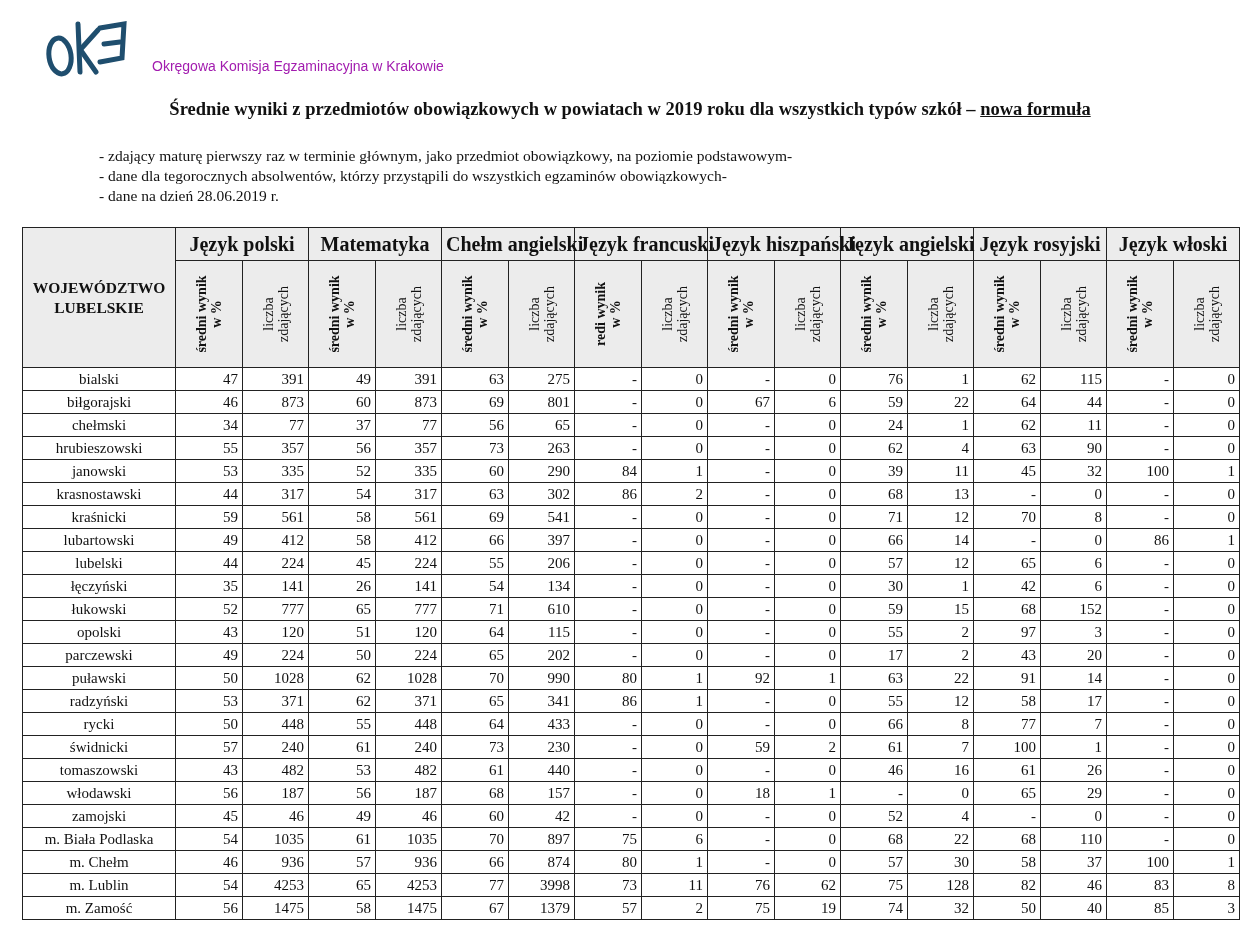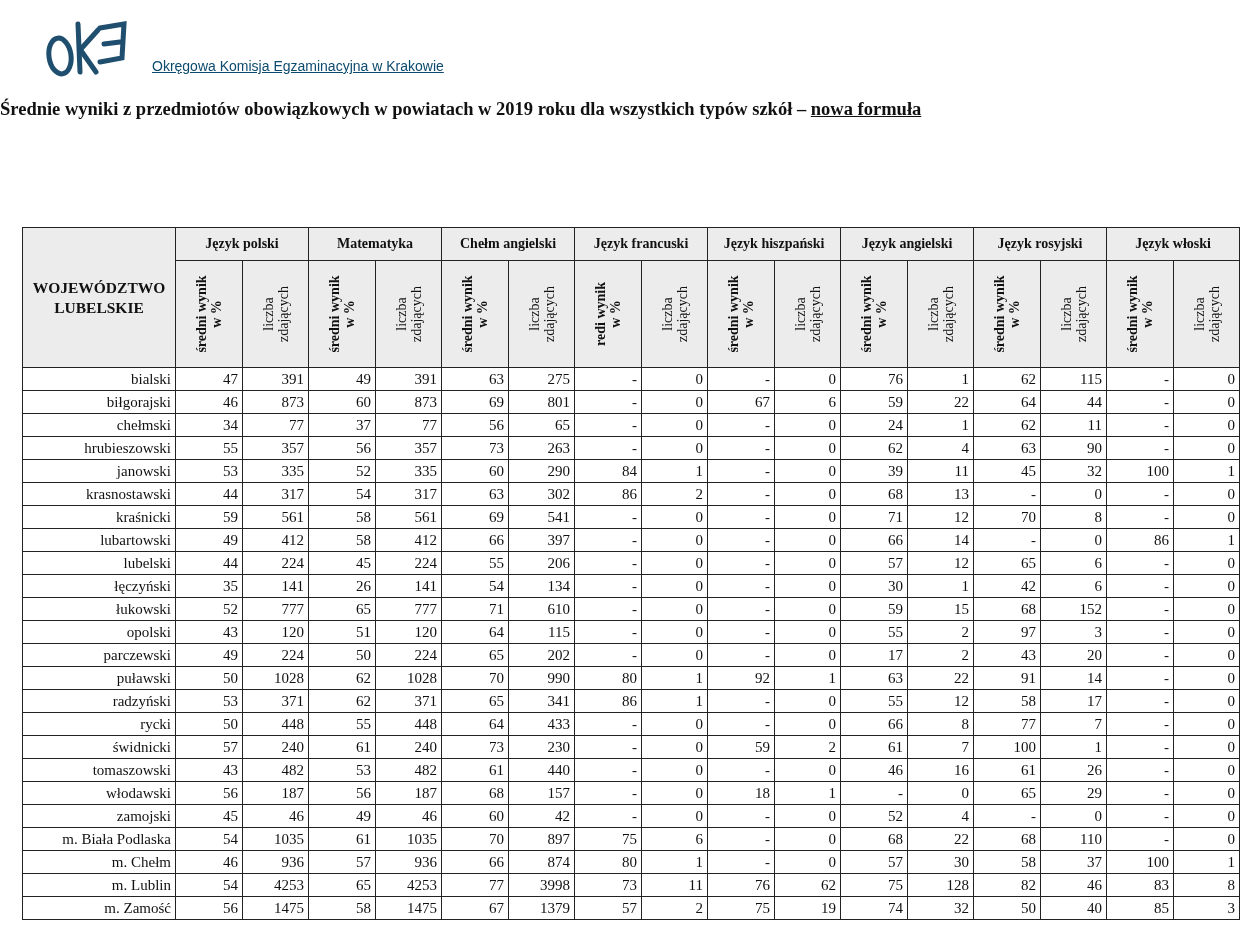--- a/index.html
+++ b/index.html
@@ -1,51 +1,54 @@
 <!DOCTYPE html>
 <html><head>
 <meta charset="utf-8">
 <style>
   html, body { margin:0; padding:0; background:#ffffff; }
   body { width:1260px; height:949px; position:relative; overflow:hidden; font-family:"Liberation Serif", serif; color:#111; }
   .logo { position:absolute; left:42px; top:14px; width:90px; height:66px; }
-  .org { position:absolute; left:152px; top:58px; font-family:"Liberation Sans", sans-serif; font-size:14px; color:#0c4a6e;text-decoration:underline; }
-  .title { position:absolute; left:0; width:1260px; top:99px; font-weight:bold; font-size:18.5px; }
+  .org { position:absolute; left:152px; top:58px; font-family:"Liberation Sans", sans-serif; font-size:14px; color:#a21caf; }
+  .title { position:absolute; left:0; width:1260px; top:99px; text-align:center; font-weight:bold; font-size:18.5px; }
   .title u { text-decoration:underline; }
   .notes { position:absolute; left:99px; top:146px; font-size:15.5px; line-height:20px; }
   .notes div { white-space:nowrap; }
   table.results { position:absolute; left:22px; top:227px; border-collapse:collapse; table-layout:fixed; width:1216px; font-size:15px; }
   table.results td, table.results th { border:1px solid #222; padding:0 4px; }
   th { background:#ececec; font-weight:bold; }
-  th.subject { height:32px; font-size:14px; white-space:nowrap; }
+  th.subject { height:32px; font-size:20px; white-space:nowrap; }
   th.region { font-size:15.5px; line-height:20px; text-align:center;margin-left:15px; }
   th.sub { height:106px; padding:0; position:relative; }
   th.sub .rot { position:absolute; left:50%; top:50%; transform:translate(-50%,-50%) rotate(-90deg); white-space:nowrap; text-align:center; line-height:15px; font-size:14px; }
   th.sub.count .rot { font-weight:normal; }
   td { height:22px; text-align:right; }
-  td.name { text-align:right; }
+  td.name { text-align:center; }
 </style>
 </head>
 <body>
 
 <svg class="logo" viewBox="0 0 90 66">
   <g fill="none" stroke="#1f4e6e" stroke-width="5" stroke-linecap="round">
     <ellipse cx="18" cy="42" rx="11" ry="18" transform="rotate(-8 18 42)"></ellipse>
     <path d="M36 10 L38 58"></path>
     <path d="M38 36 L56 16"></path>
     <path d="M40 38 L54 58"></path>
     <path d="M58 14 L82 10 L80 44 L58 48"></path>
     <path d="M62 30 L78 28"></path>
   </g>
 </svg>
 <div class="org">Okręgowa Komisja Egzaminacyjna w Krakowie</div>
 
 <div class="title"><span>Średnie wyniki z przedmiotów obowiązkowych w powiatach w 2019 roku dla  wszystkich typów szkół – </span><u>nowa formuła</u></div>
 
 <div class="notes">
+  <div>- zdający maturę pierwszy raz w terminie głównym, jako przedmiot obowiązkowy, na poziomie podstawowym-</div>
+  <div>- dane dla tegorocznych absolwentów, którzy przystąpili do wszystkich egzaminów obowiązkowych-</div>
+  <div>- dane na dzień 28.06.2019 r.</div>
 </div>
 
 <table class="results">
   <colgroup>
     <col style="width:153px">
     <col style="width:67px">
       <col style="width:66px">
     <col style="width:67px">
       <col style="width:66px">
     <col style="width:67px">

